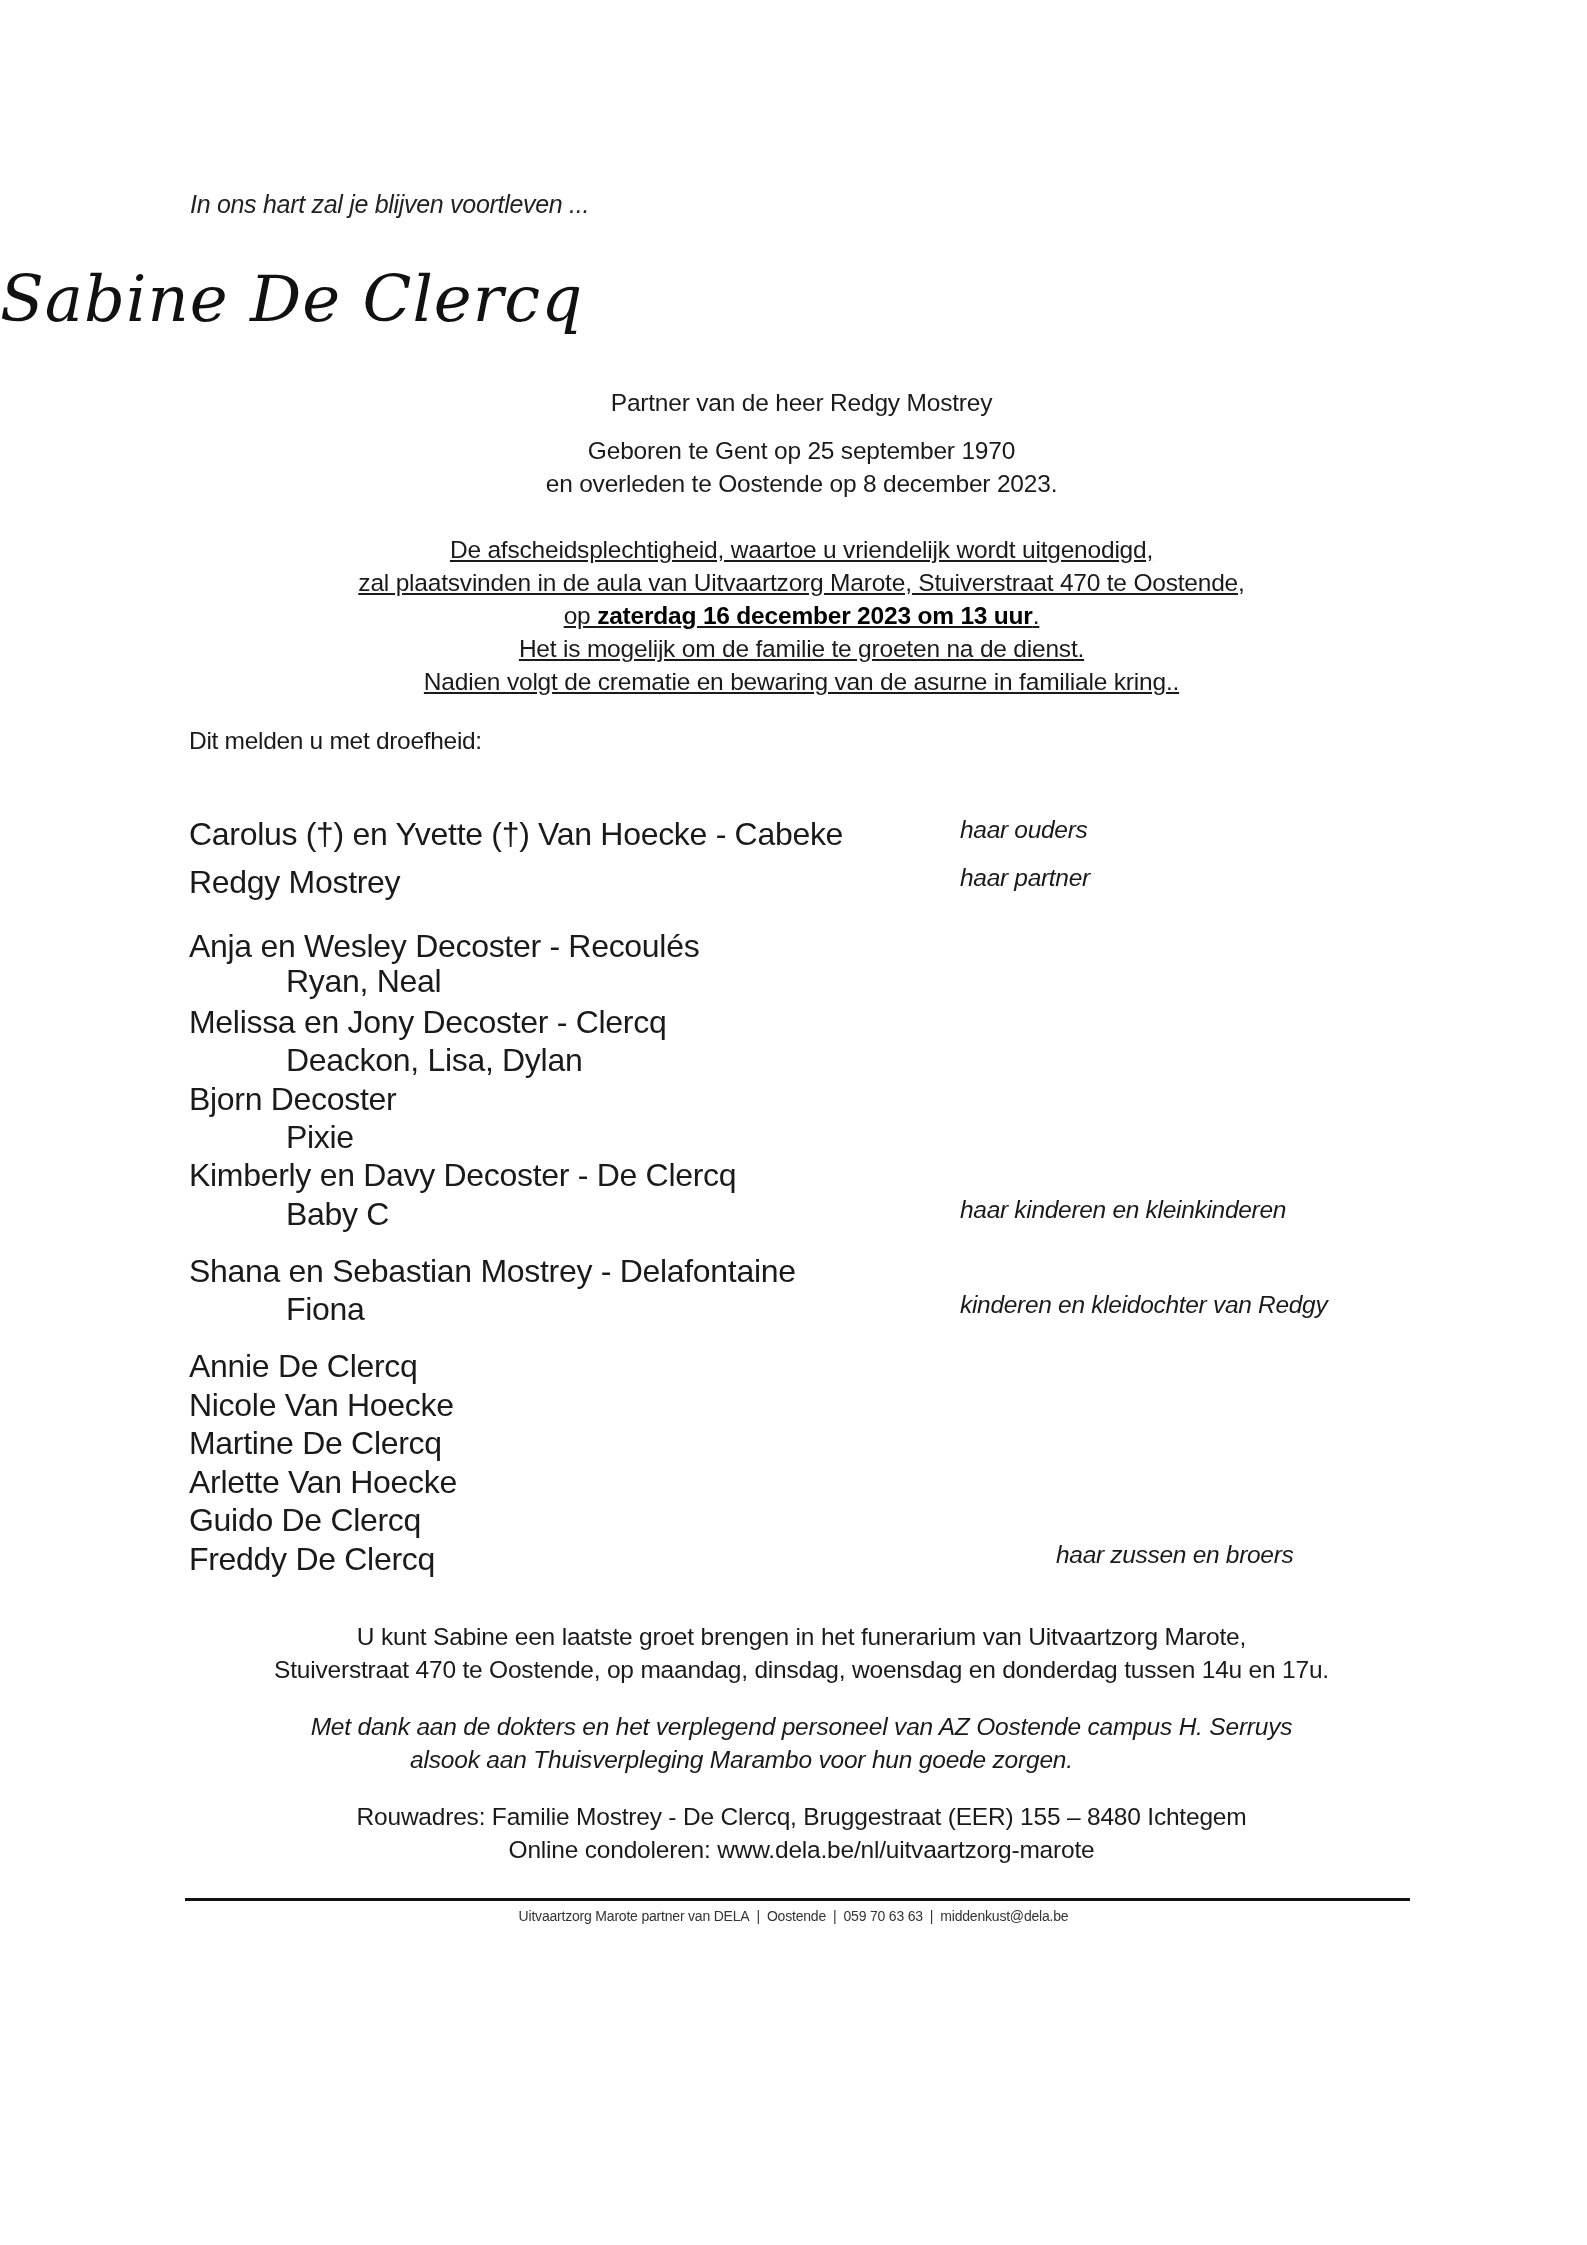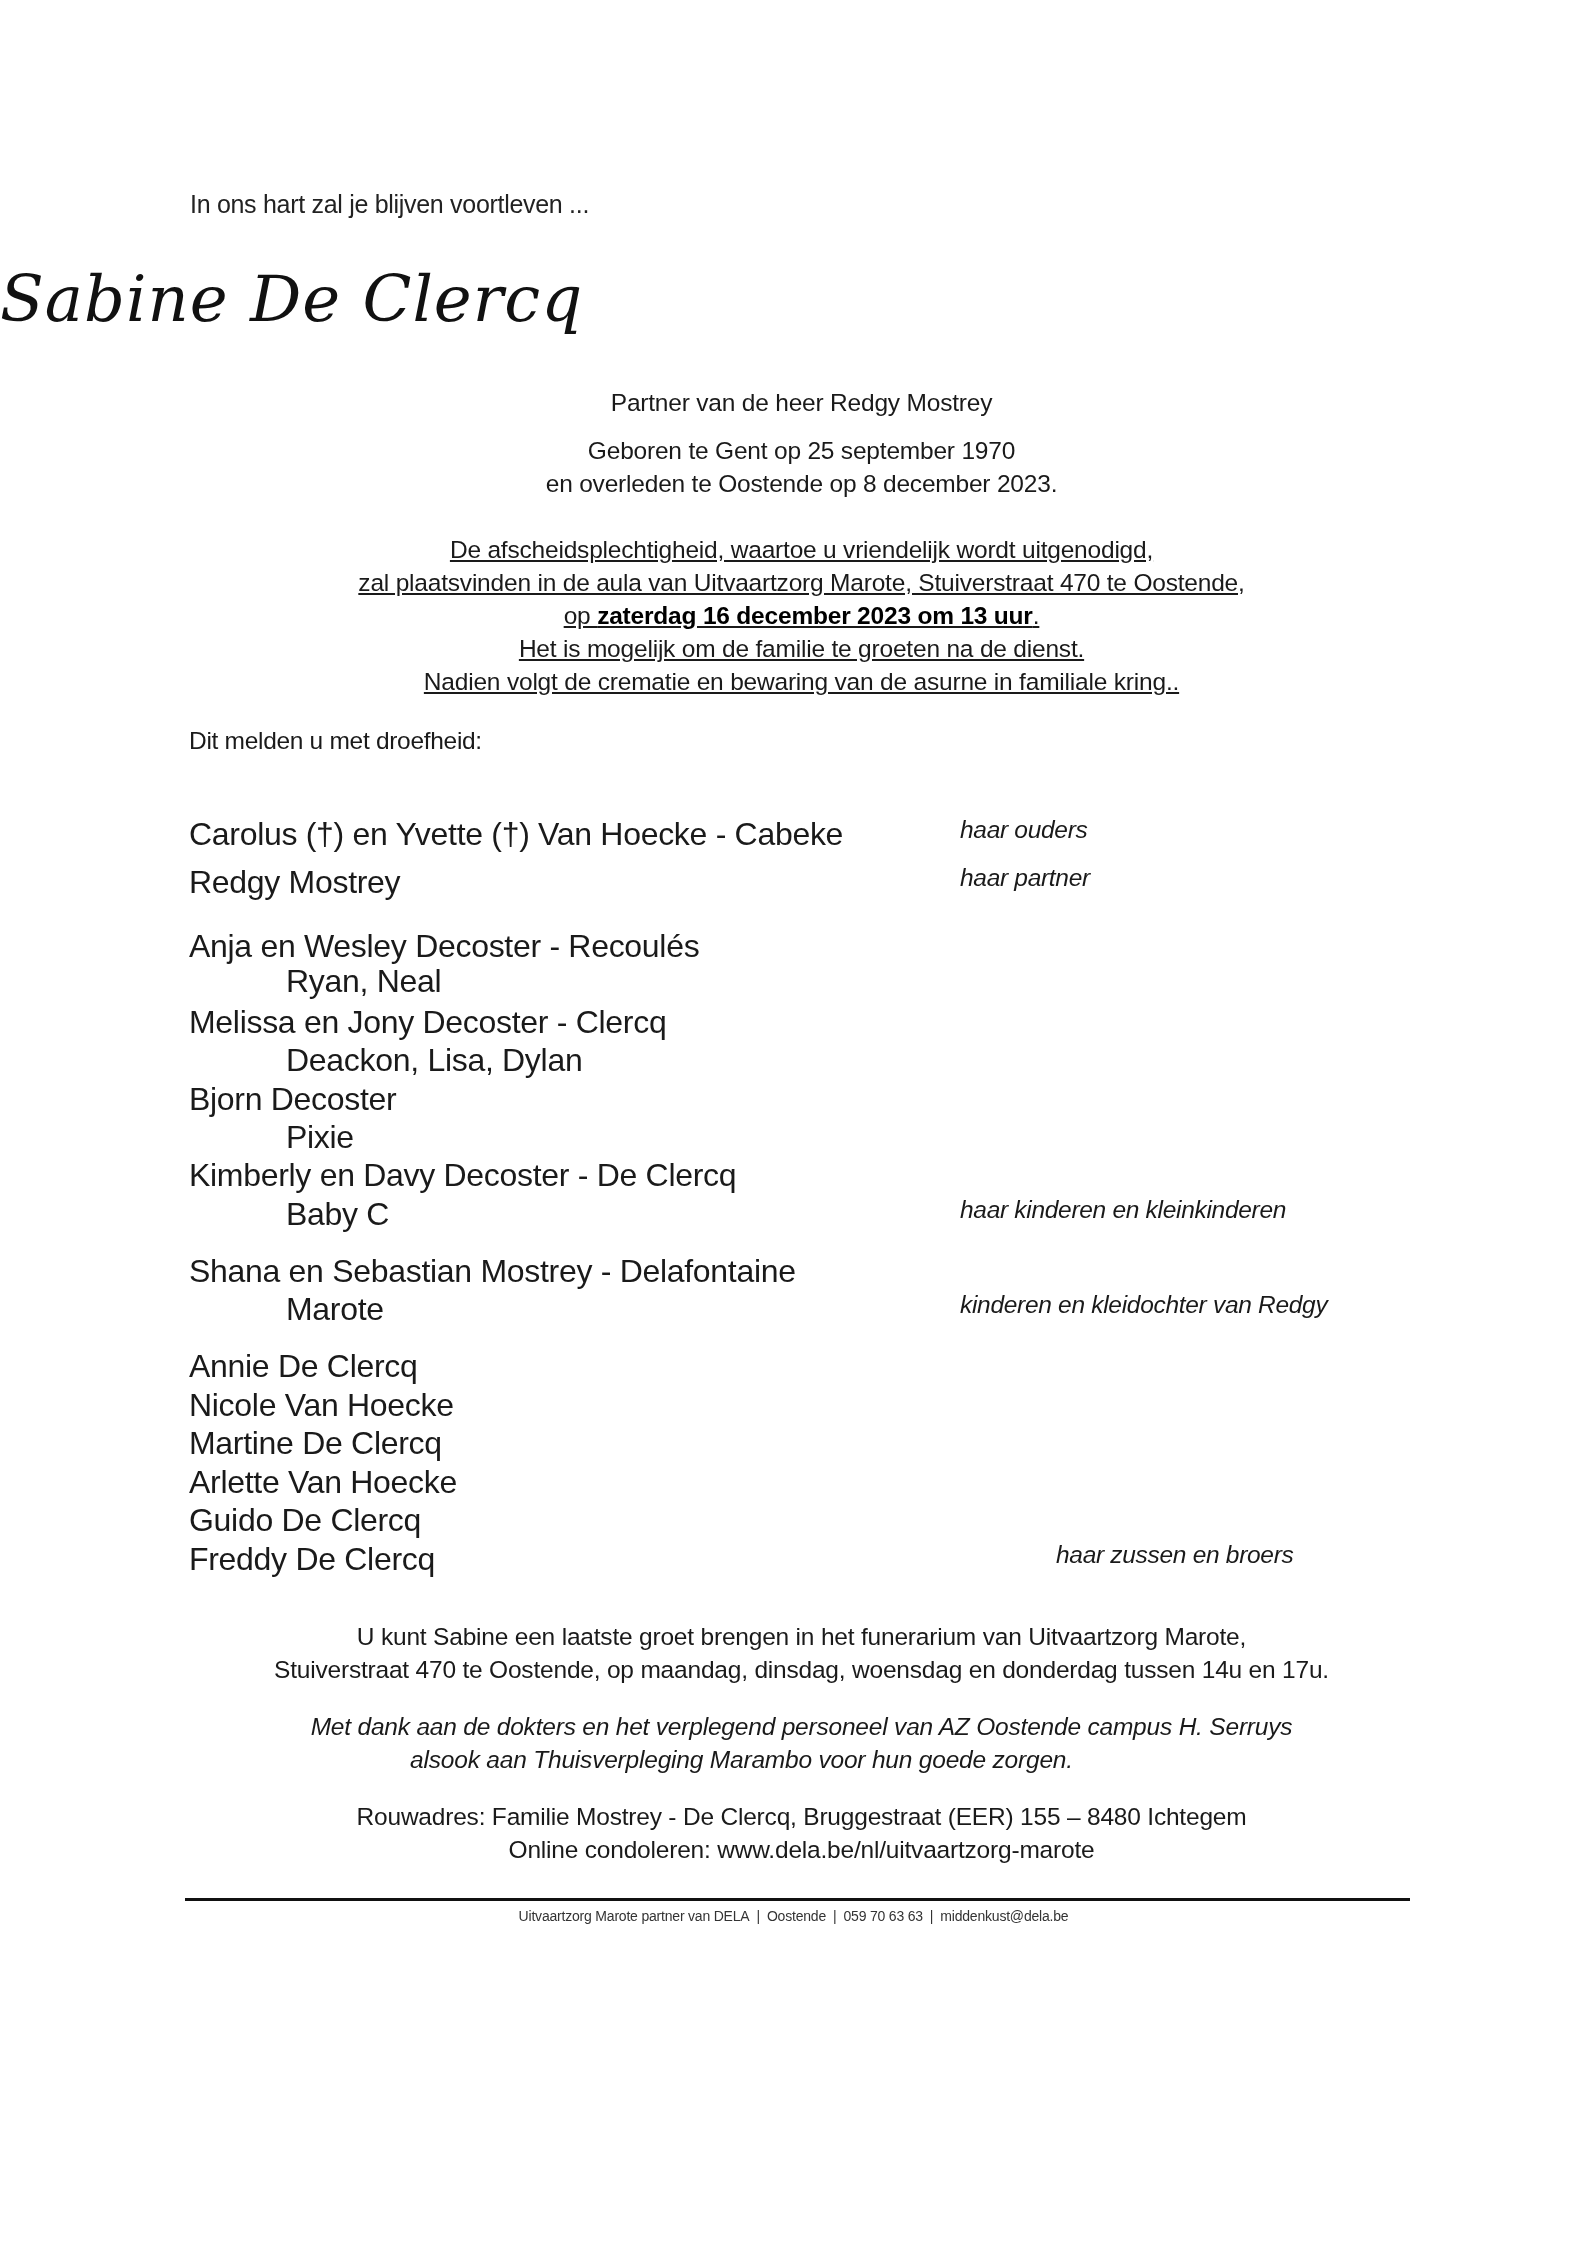--- a/index.html
+++ b/index.html
@@ -18,20 +18,21 @@
     .page {
       position: absolute;
       left: 0; top: 0;
       width: 1587px;
       height: 2245px;
     }
     .abs { position: absolute; white-space: nowrap; }
     .motto {
       left: 190px; top: 190px;
       font-size: 25px;
+      font-style: italic;
       color: #222;
       letter-spacing: -0.3px;
     }
     .name {
       left: 0; width: 1587px; top: 262px;
       font-family: "DejaVu Serif", "Liberation Serif", serif;
       font-style: italic;
       font-size: 64px;
       color: #111;
       letter-spacing: 1px;
@@ -135,21 +136,21 @@
     <div class="left-col indent" style="top:1042px">Deackon, Lisa, Dylan</div>
 
     <div class="left-col" style="top:1081px">Bjorn Decoster</div>
     <div class="left-col indent" style="top:1119px">Pixie</div>
 
     <div class="left-col" style="top:1157px">Kimberly en Davy Decoster - De Clercq</div>
     <div class="left-col indent" style="top:1196px">Baby C</div>
     <div class="right-col" style="top:1196px; left:960px">haar kinderen en kleinkinderen</div>
 
     <div class="left-col" style="top:1253px">Shana en Sebastian Mostrey - Delafontaine</div>
-    <div class="left-col indent" style="top:1291px">Marote</div>
+    <div class="left-col indent" style="top:1291px">Fiona</div>
     <div class="right-col" style="top:1291px; left:960px">kinderen en kleidochter van Redgy</div>
 
     <div class="left-col" style="top:1348px">Annie De Clercq</div>
     <div class="left-col" style="top:1387px">Nicole Van Hoecke</div>
     <div class="left-col" style="top:1425px">Martine De Clercq</div>
     <div class="left-col" style="top:1464px">Arlette Van Hoecke</div>
     <div class="left-col" style="top:1502px">Guido De Clercq</div>
     <div class="left-col" style="top:1541px">Freddy De Clercq</div>
     <div class="right-col" style="top:1541px; left:1056px">haar zussen en broers</div>
   </div>

